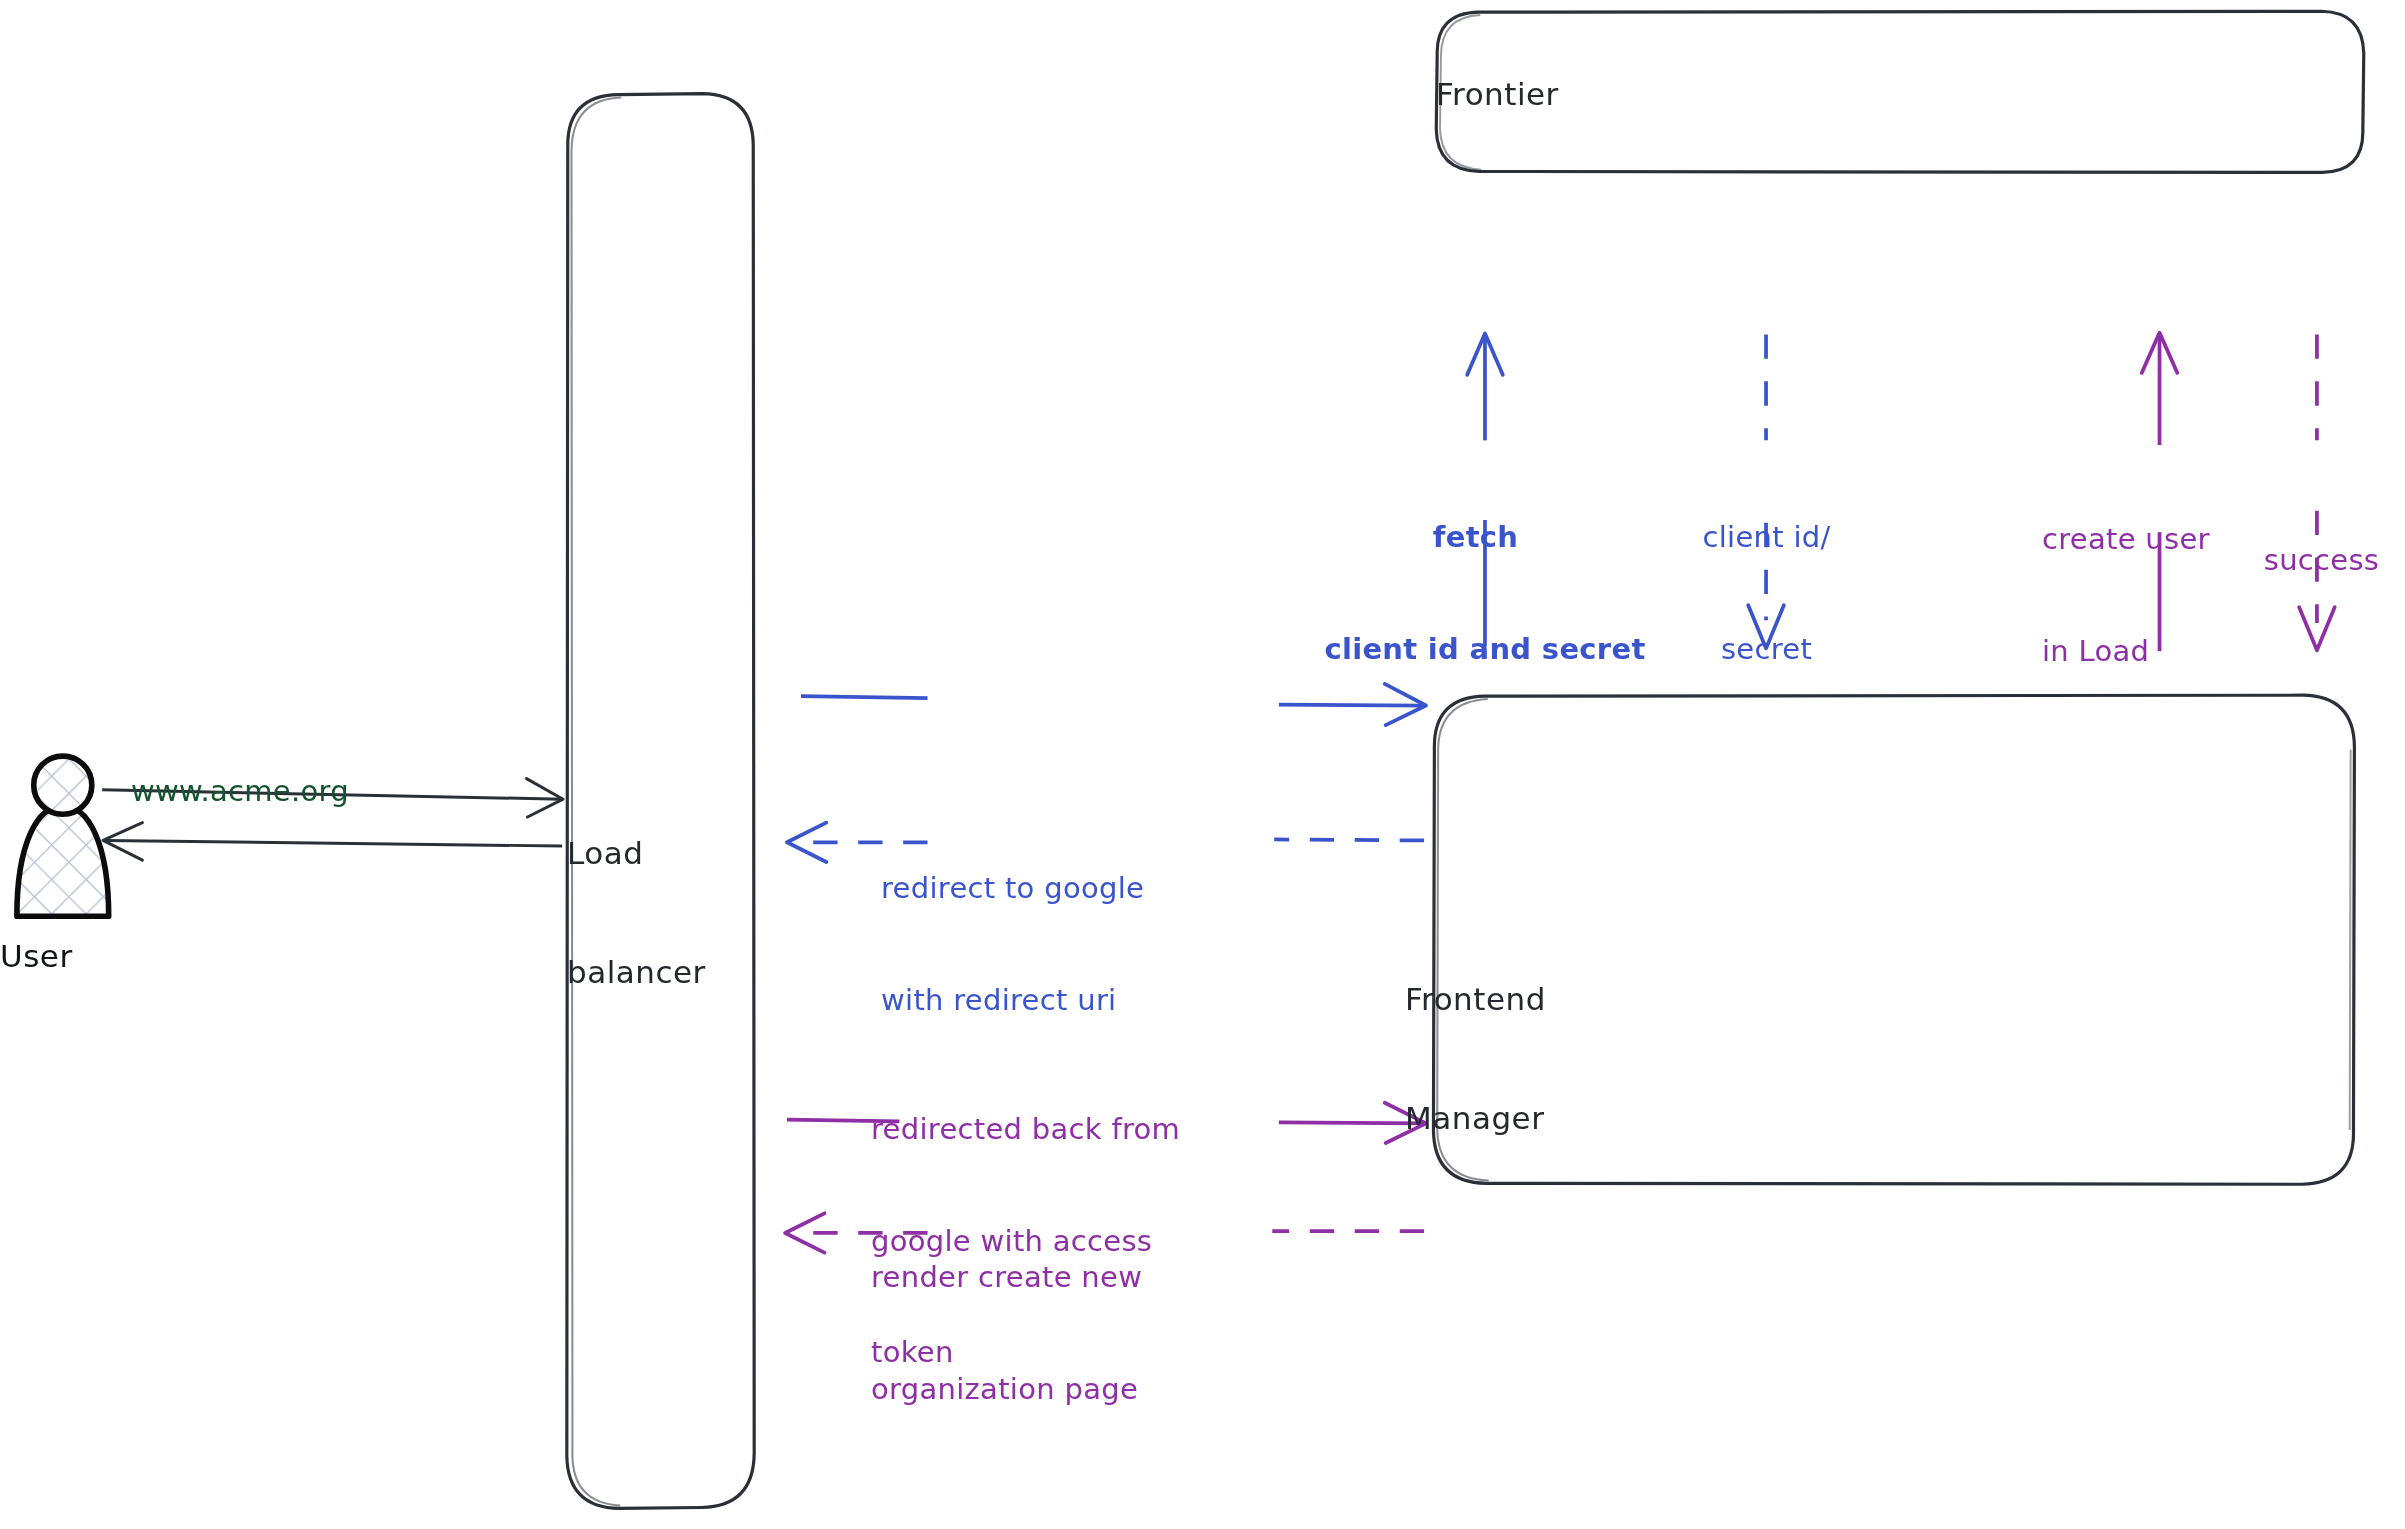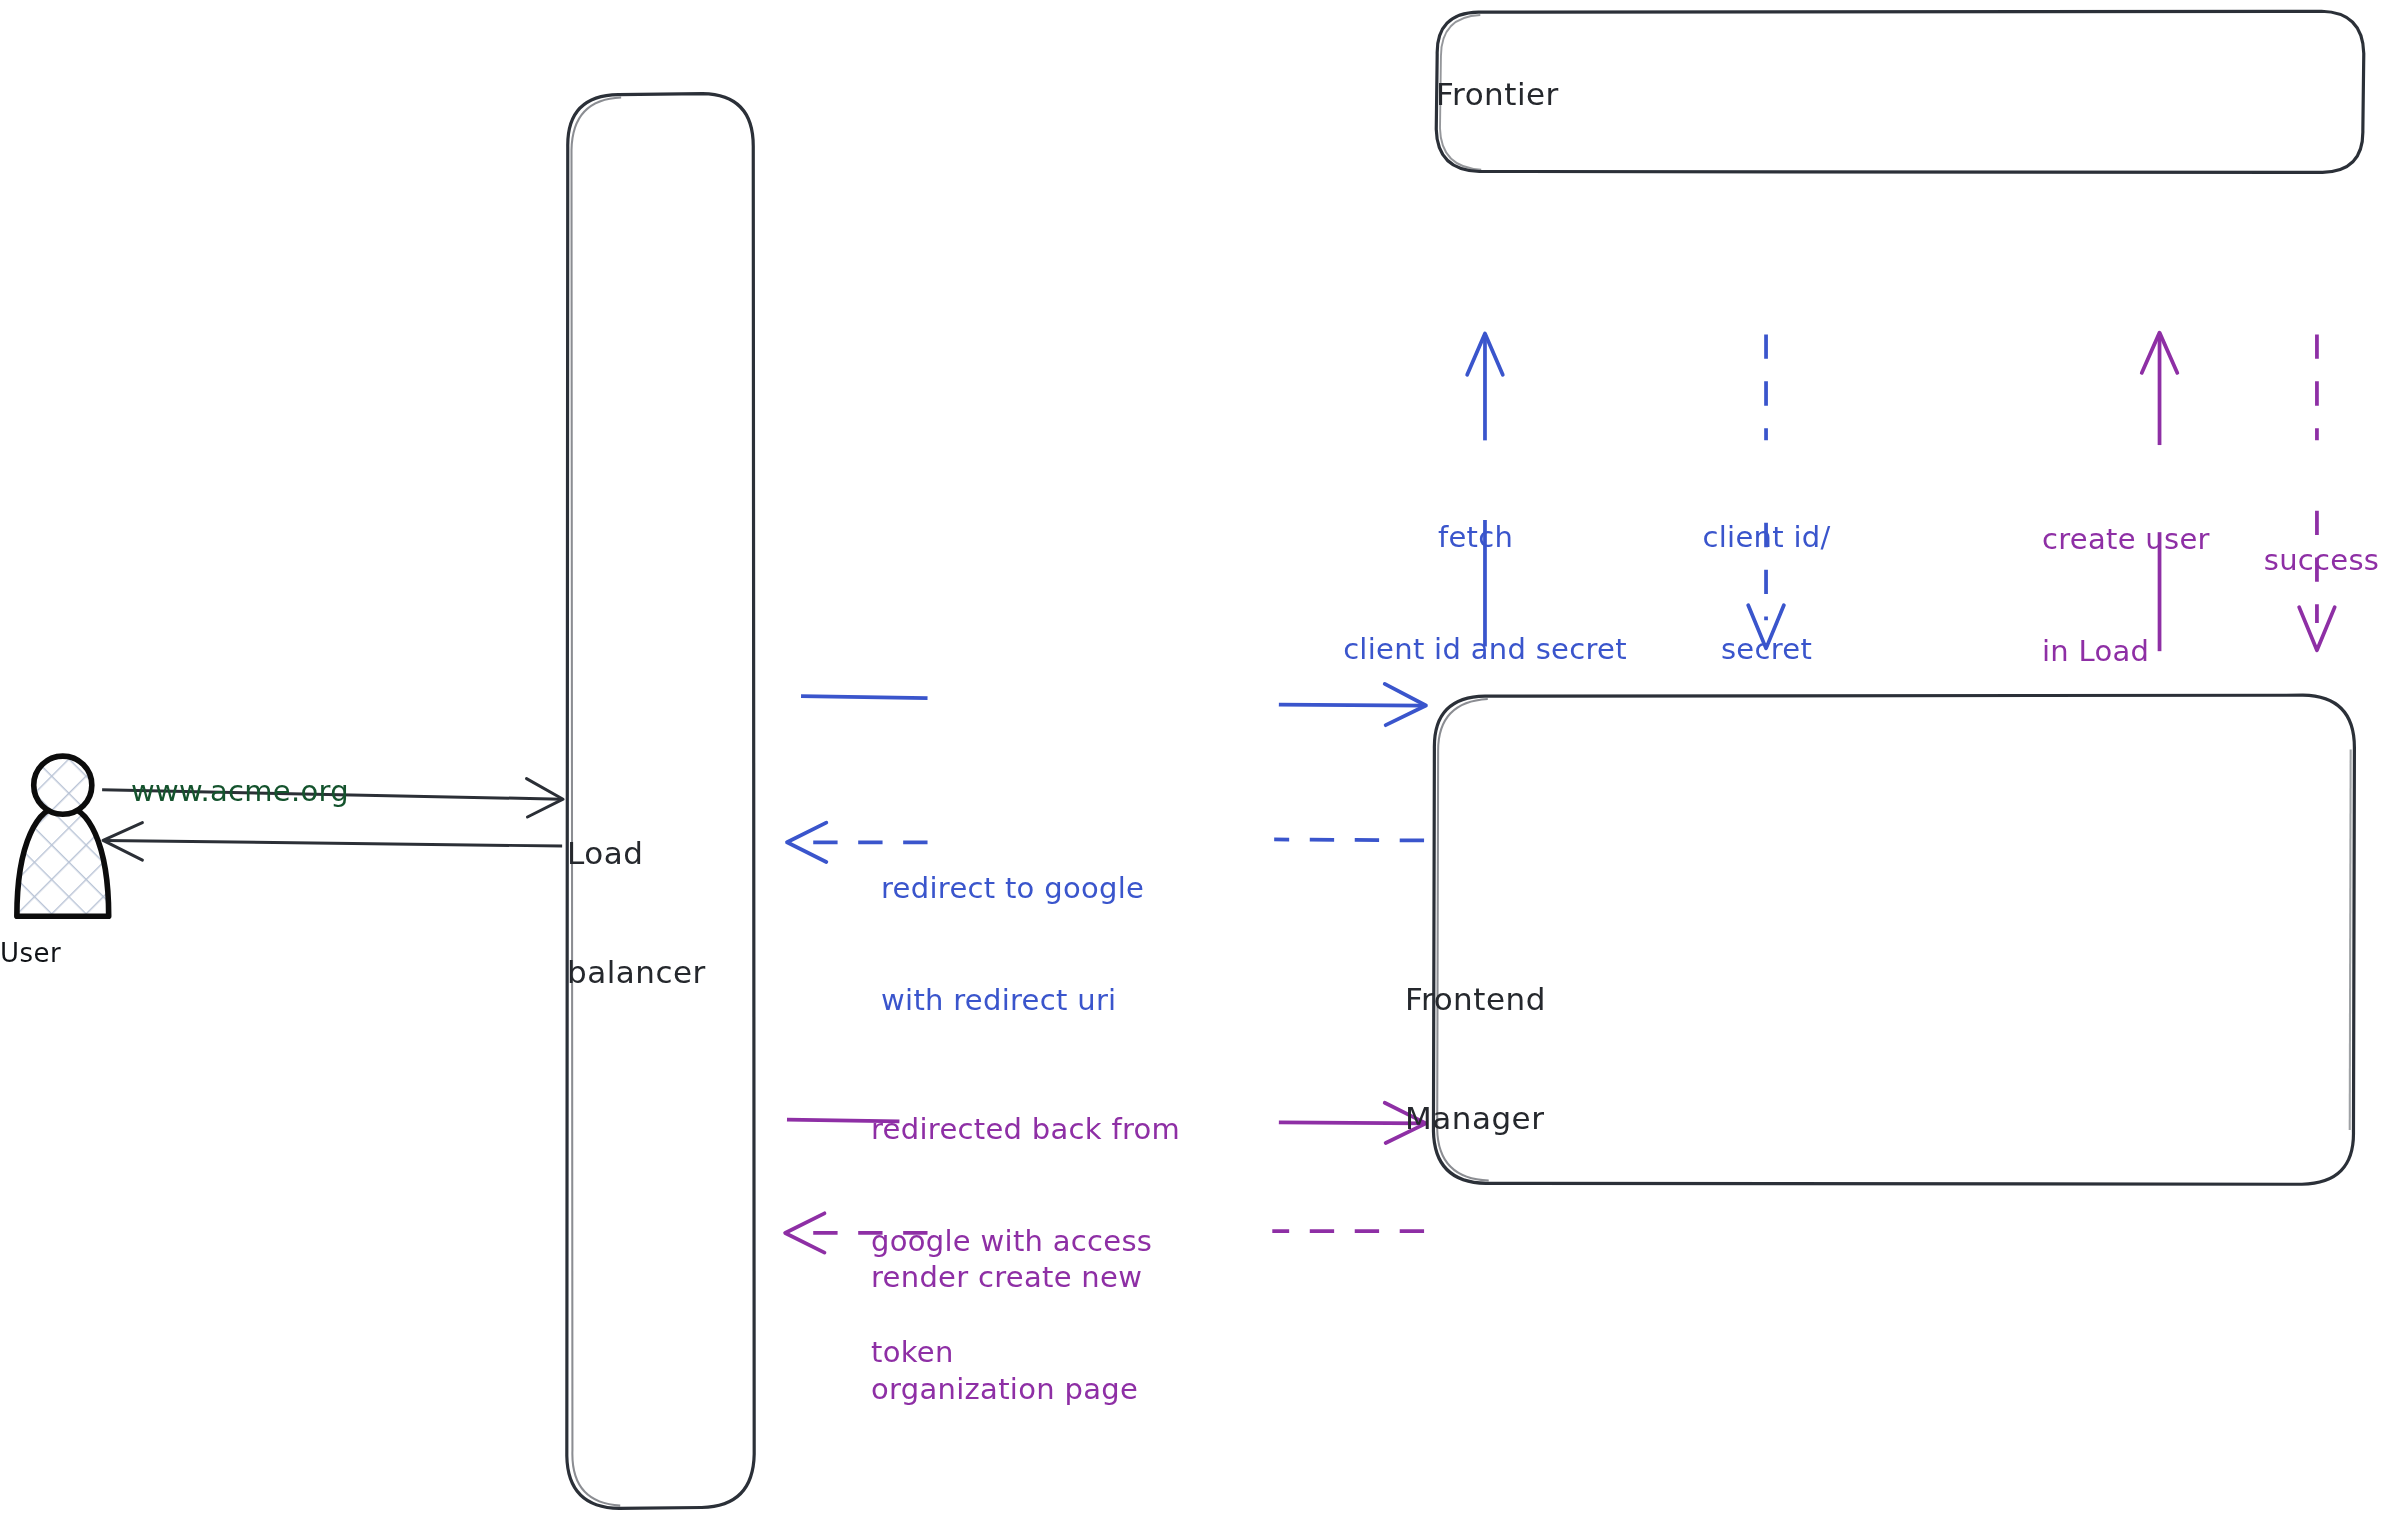--- a/index.html
+++ b/index.html
@@ -33,21 +33,21 @@
     pointer-events: none;
     user-select: none;
   }
   .node-label {
     color: #25282d;
     font-size: 31px;
     letter-spacing: 0.5px;
   }
   .actor-label {
     color: #111418;
-    font-size: 26px;
+    font-size: 31px;
     letter-spacing: 0.5px;
   }
   .edge-label {
     font-size: 29px;
     letter-spacing: 0.3px;
   }
   .edge-label.blue  { color: #3a55cc; }
   .edge-label.purple{ color: #8e2fa5; }
   .edge-label.dark  { color: #14532d; }
 </style>
@@ -176,21 +176,21 @@
     <div>redirected back from</div>
     <div>google with access</div>
     <div>token</div>
   </div>
 
   <div class="edge-label purple" style="left:871px; top:1185px; width:422px;">
     <div>render create new</div>
     <div>organization page</div>
   </div>
 
-  <div class="edge-label blue" style="left:1293px; top:445px; width:384px; text-align:center;">
+  <div class="edge-label blue" style="left:1293px; top:445px; width:384px; text-align:center;font-weight:bold;">
     <div style="margin-left:-19px;">fetch</div>
     <div>client id and secret</div>
   </div>
 
   <div class="edge-label blue" style="left:1668px; top:445px; width:197px; text-align:center;">
     <div>client id/</div>
     <div>secret</div>
   </div>
 
   <div class="edge-label purple" style="left:2042px; top:447px; width:234px; ">

